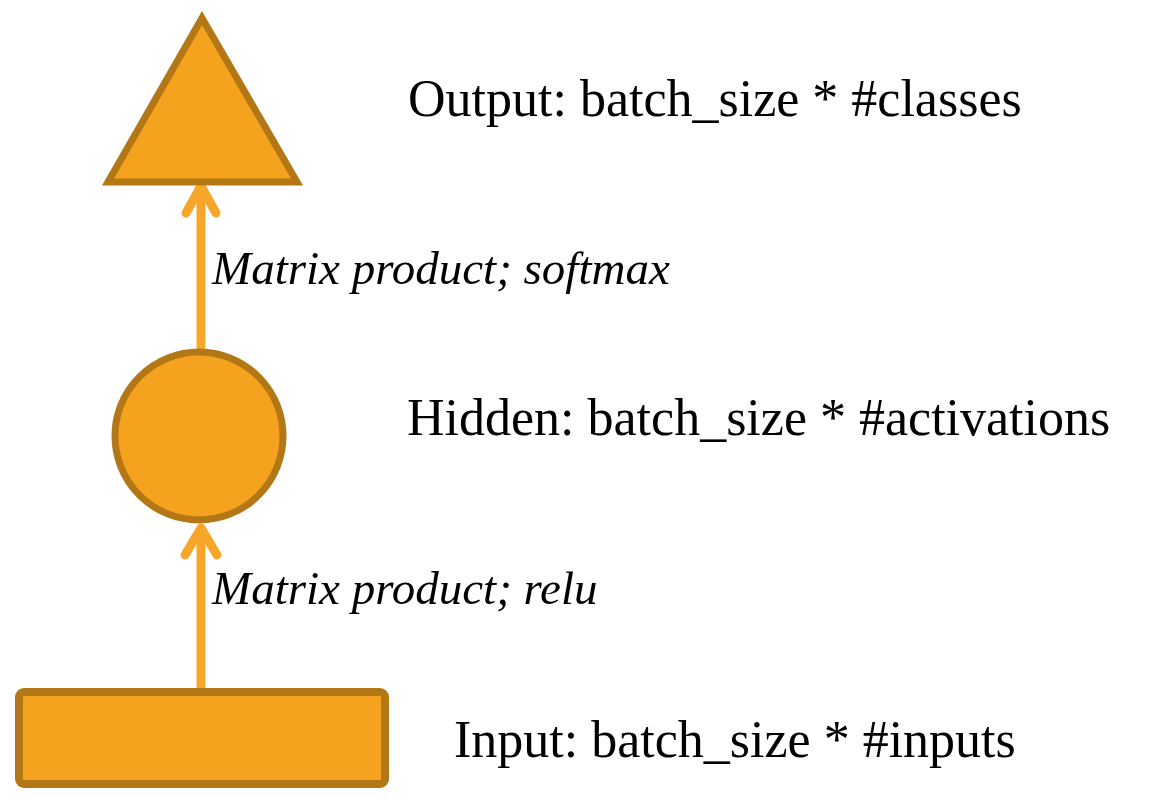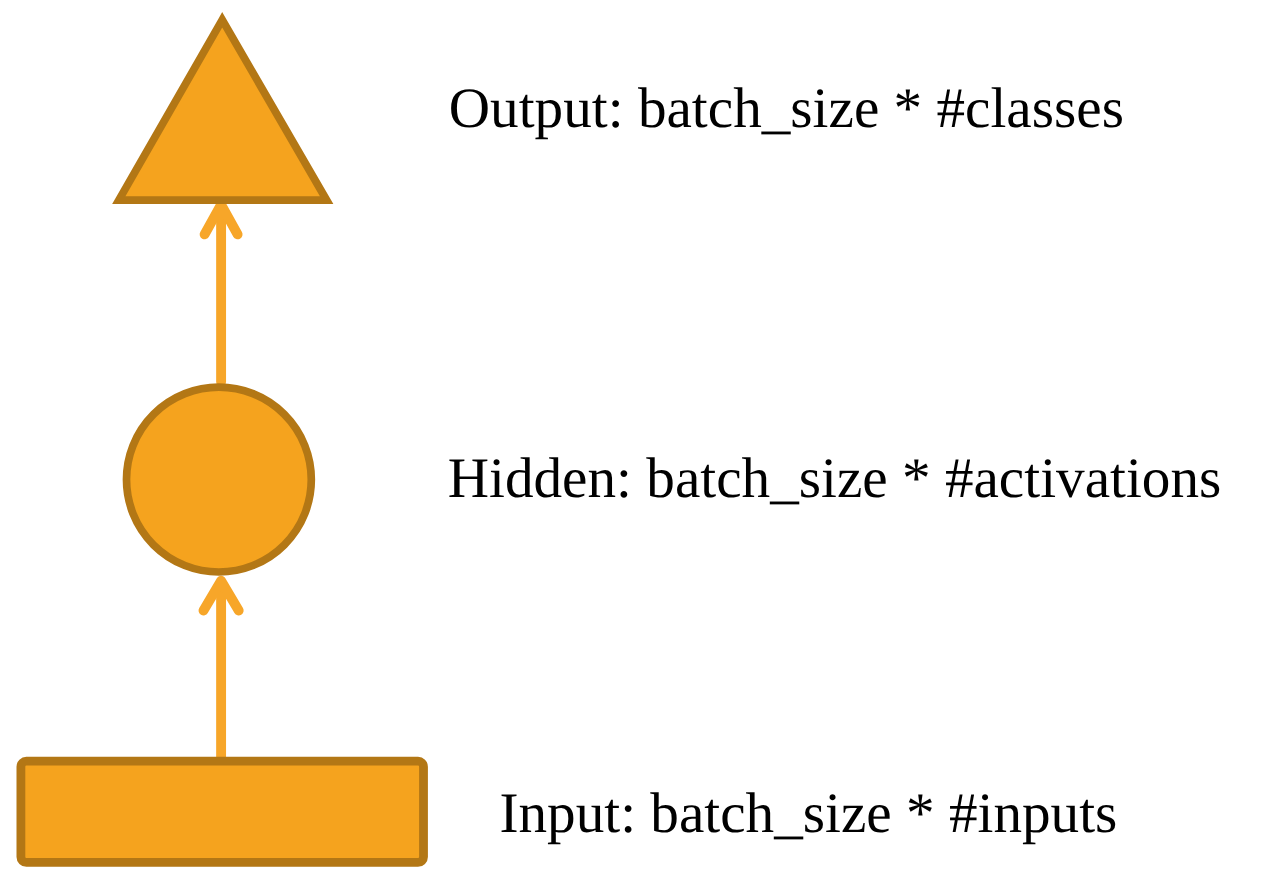--- a/index.html
+++ b/index.html
@@ -69,19 +69,21 @@
 
     <polygon class="shape" points="202,18 108,182 297,182" stroke-width="7"></polygon>
 
     <circle class="shape" cx="199" cy="436" r="84" stroke-width="7"></circle>
 
     <rect class="shape" x="19" y="692" width="366" height="92" rx="5" stroke-width="8"></rect>
   </svg>
 
   <div class="label node-label" style="left:408px; top:73px;">Output: batch_size * #classes</div>
 
+  <div class="label edge-label" style="left:212px; top:245px;">Matrix product; softmax</div>
 
-  <div class="label node-label" style="left:407px; top:410px;">Hidden: batch_size * #activations</div>
+  <div class="label node-label" style="left:407px; top:392px;">Hidden: batch_size * #activations</div>
 
+  <div class="label edge-label" style="left:212px; top:565px;">Matrix product; relu</div>
 
   <div class="label node-label" style="left:411px; top:714px;margin-left:43px;">Input: batch_size * #inputs</div>
 
 </div>
 
 </body></html>

